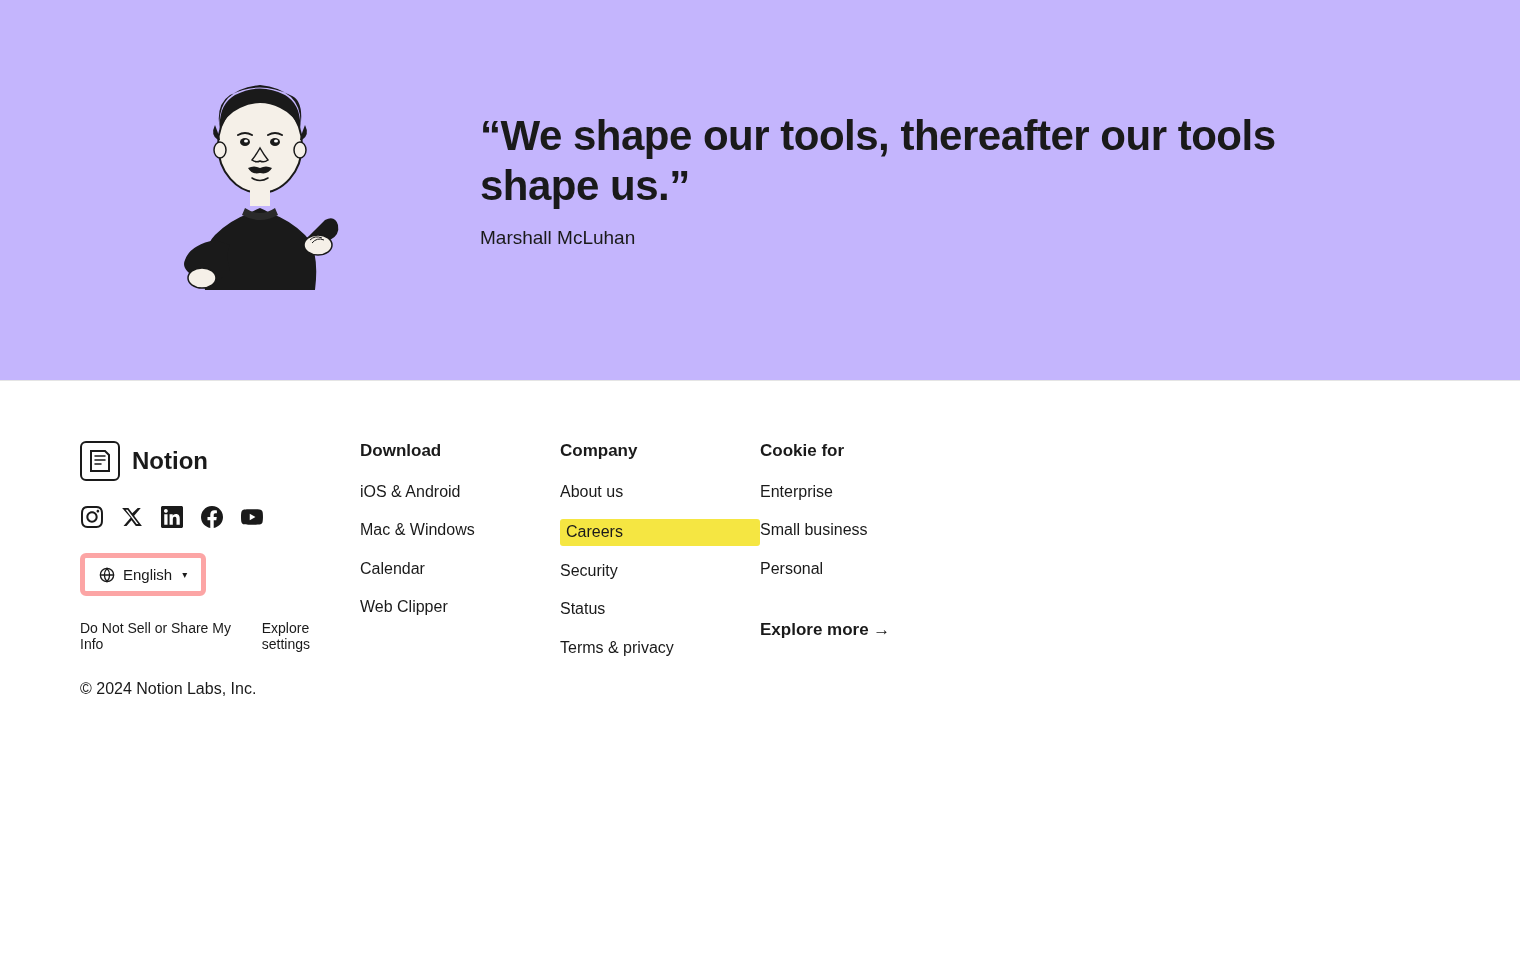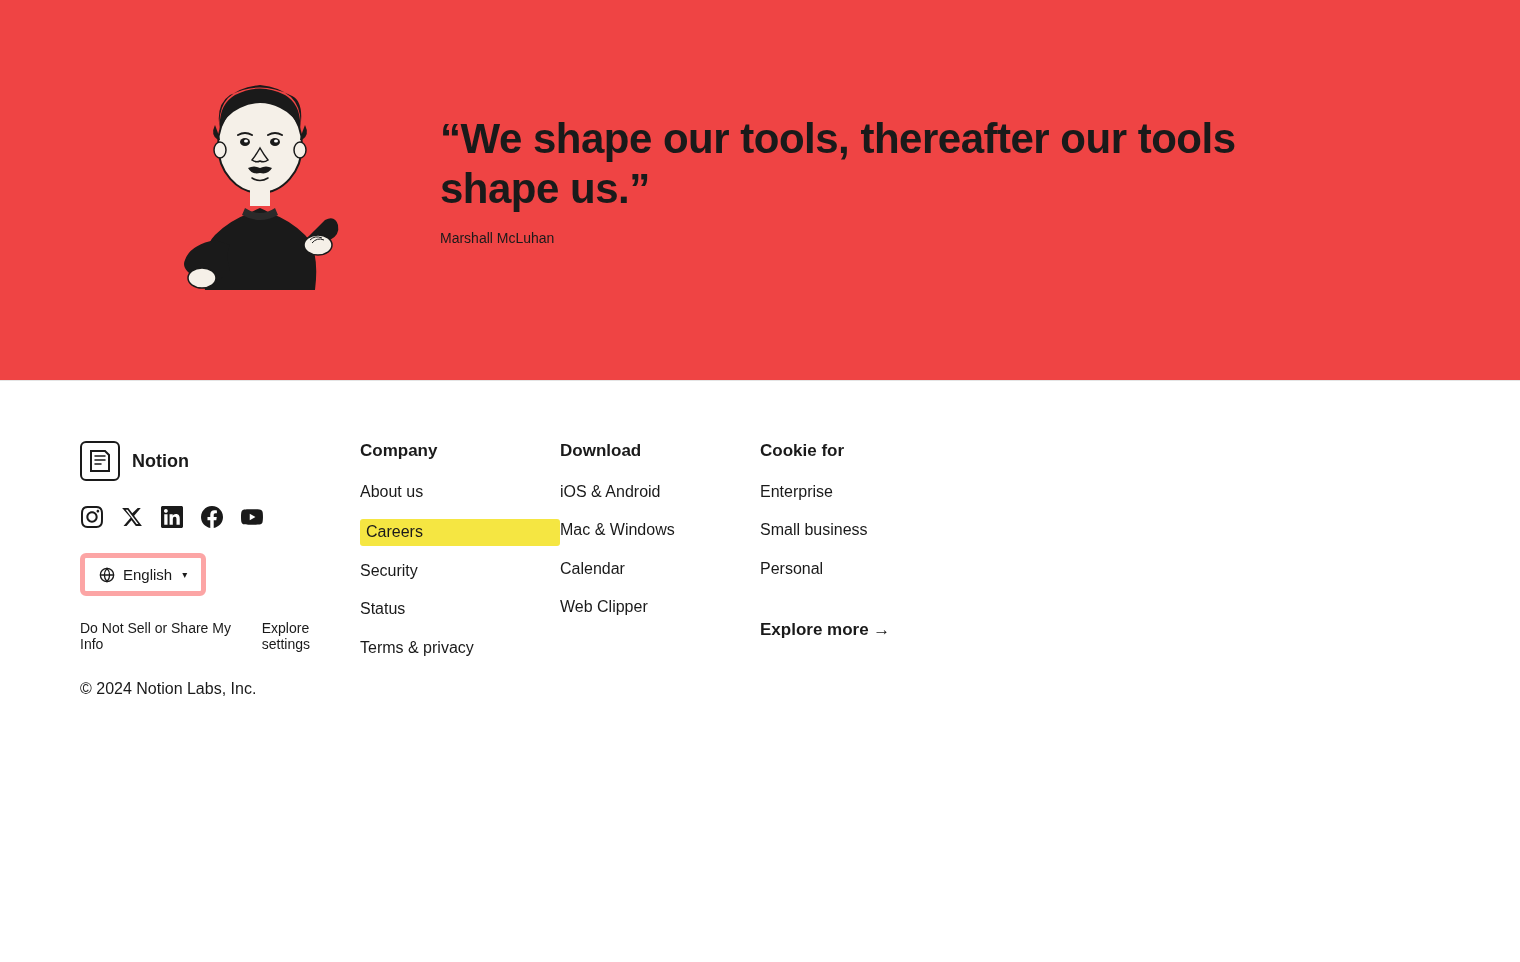--- a/index.html
+++ b/index.html
@@ -14,22 +14,23 @@
       color: #1a1a1a;
       width: 1520px;
       min-height: 962px;
     }
 
     
     .hero-section {
       display: flex;
       align-items: center;
       padding: 60px 80px 80px 160px;
-      background: #ef4444;
+      background: #c4b5fd;
       min-height: 380px;
+      gap: 40px;
     }
 
     .hero-illustration {
       width: 200px;
       height: 220px;
       flex-shrink: 0;
       margin-right: 80px;
     }
 
     .hero-text-block {
@@ -41,21 +42,21 @@
       font-size: 42px;
       font-weight: 700;
       color: #1a1a1a;
       line-height: 1.2;
       letter-spacing: -0.5px;
       max-width: 820px;
       margin-bottom: 16px;
     }
 
     .hero-attribution {
-      font-size: 14px;
+      font-size: 19px;
       color: #1a1a1a;
       font-weight: 400;
     }
 
     
     .divider {
       border: none;
       border-top: 1px solid #e5e5e5;
       margin: 0;
     }
@@ -92,21 +93,21 @@
       height: 40px;
       border: 2px solid #1a1a1a;
       border-radius: 6px;
       display: flex;
       align-items: center;
       justify-content: center;
       background: #ffffff;
     }
 
     .notion-logo-text {
-      font-size: 18px;
+      font-size: 24px;
       font-weight: 700;
       color: #1a1a1a;
     }
 
     .social-icons {
       display: flex;
       align-items: center;
       gap: 16px;
     }
 
@@ -343,36 +344,36 @@
 
       <div class="legal-links">
         <a href="#" class="legal-link">Do Not Sell or Share My Info</a>
         <a href="#" class="legal-link">Explore settings</a>
       </div>
 
       <div class="copyright">© 2024 Notion Labs, Inc.</div>
     </div>
 
     <div class="nav-col">
+      <div class="nav-col-header">Download</div>
+      <a href="#" class="nav-link">iOS &amp; Android</a>
+      <a href="#" class="nav-link">Mac &amp; Windows</a>
+      <a href="#" class="nav-link">Calendar</a>
+      <a href="#" class="nav-link">Web Clipper</a>
+    </div>
+
+    <div class="nav-col">
       <div class="nav-col-header">Company</div>
       <a href="#" class="nav-link">About us</a>
       <a href="#" class="nav-link highlighted">Careers</a>
       <a href="#" class="nav-link">Security</a>
       <a href="#" class="nav-link">Status</a>
       <a href="#" class="nav-link">Terms &amp; privacy</a>
     </div>
 
-    <div class="nav-col">
-      <div class="nav-col-header">Download</div>
-      <a href="#" class="nav-link">iOS &amp; Android</a>
-      <a href="#" class="nav-link">Mac &amp; Windows</a>
-      <a href="#" class="nav-link">Calendar</a>
-      <a href="#" class="nav-link">Web Clipper</a>
-    </div>
-
 
     <div class="nav-col">
       <div class="nav-col-header">Cookie for</div>
       <a href="#" class="nav-link">Enterprise</a>
       <a href="#" class="nav-link">Small business</a>
       <a href="#" class="nav-link">Personal</a>
       <a href="#" class="explore-more">Explore more →</a>
     </div>
 
   </div>

